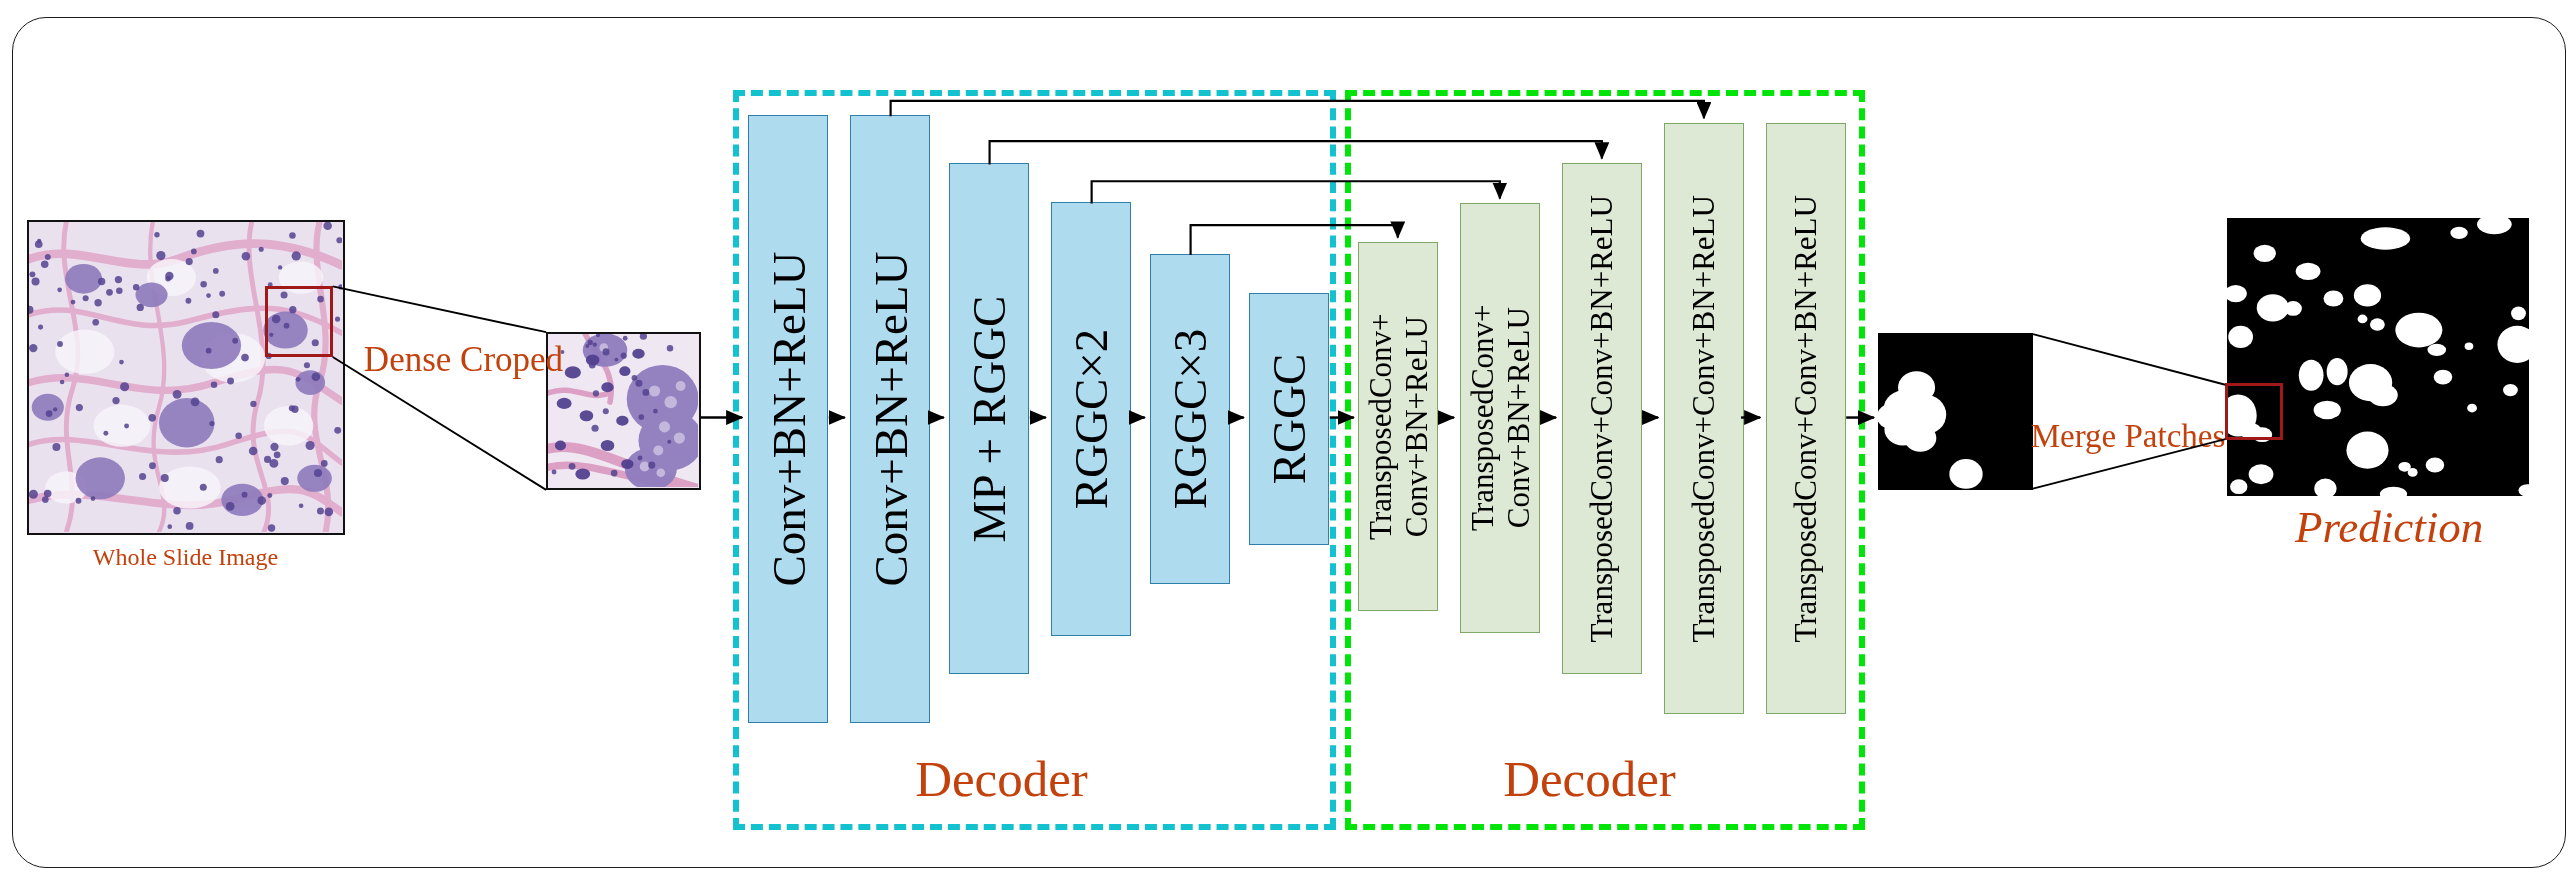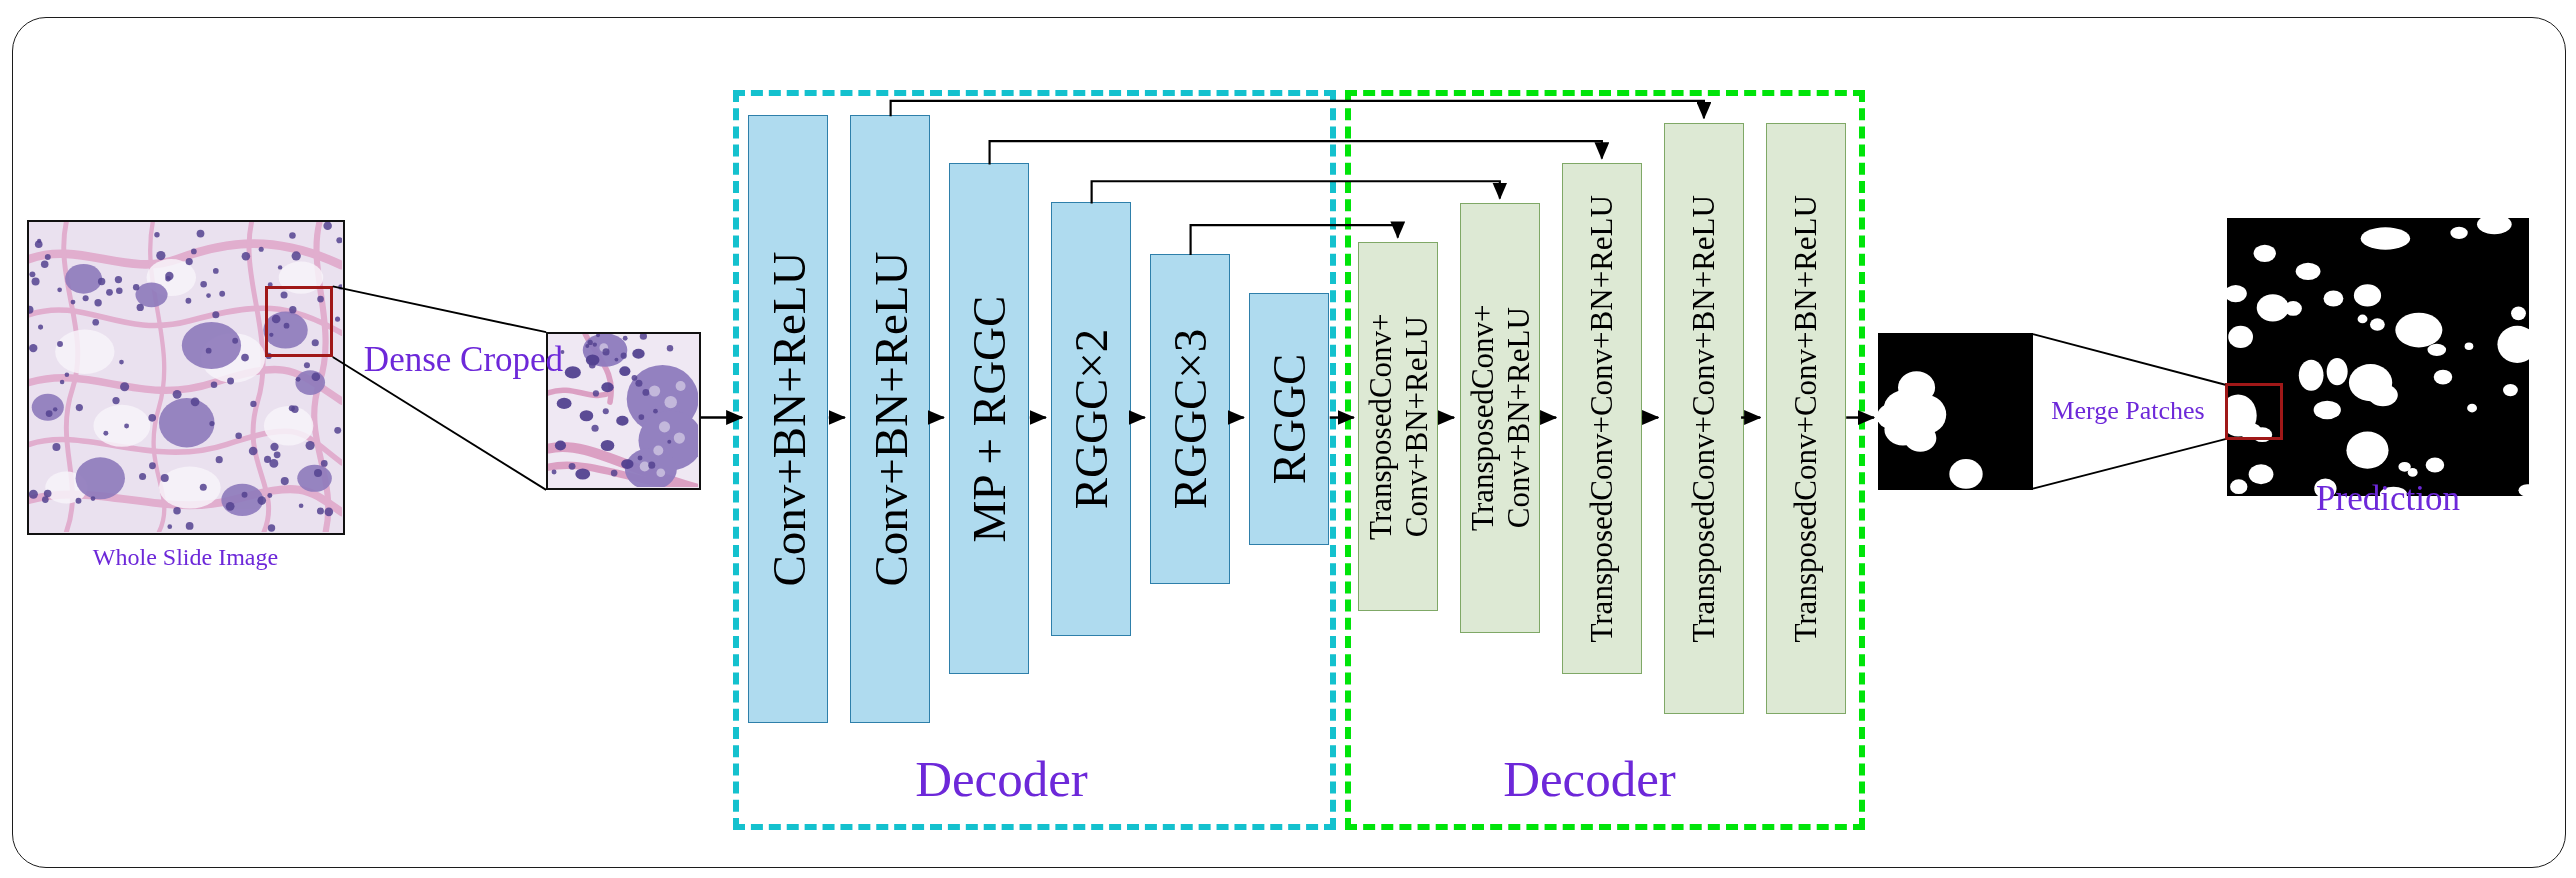--- a/index.html
+++ b/index.html
@@ -1,34 +1,34 @@
 <!DOCTYPE html>
 <html style="font-size:10px"><head>
 <meta charset="utf-8">
 <style>
   html,body{margin:0;padding:0;background:#ffffff;}
   body{width:2576px;height:879px;position:relative;font-family:"Liberation Serif",serif;color:#000;}
   .frame{position:absolute;left:11.8px;top:17.3px;width:2552px;height:849px;border:1.9px solid #1c1c1c;border-radius:34px;background:#fff;}
-  .caption{position:absolute;text-align:center;font-family:"Liberation Serif",serif;color:#6d28d9;}
+  .caption{position:absolute;text-align:center;font-family:"Liberation Serif",serif;color:#c2410c;}
   .imgbox{position:absolute;overflow:hidden;}
   .redbox{position:absolute;border:3.1px solid #A01818;box-sizing:border-box;background:transparent;}
   .bar{position:absolute;box-sizing:border-box;display:flex;align-items:center;justify-content:center;overflow:visible;}
   .bar.enc{background:#AFDBEF;border:1.9px solid #2E7FAA;}
   .bar.dec{background:#DDE9D4;border:1.9px solid #7FA866;}
   .bar-label{transform:rotate(-90deg);white-space:nowrap;text-align:center;font-family:"Liberation Serif",serif;}
   .enc .bar-label{font-size:47px;}
   .dec .bar-label{font-size:31px;line-height:1.15;}
   .dashedbox{position:absolute;box-sizing:border-box;}
   .encbox{border:6.8px dashed #14C1CE;}
   .decbox{border:6.8px dashed #00E40A;}
   .overlay{position:absolute;left:0;top:0;width:2576px;height:879px;pointer-events:none;}
   .t-wsi{left:37px;top:544px;width:297px;font-size:24px;}
   .t-dense{left:343px;top:340px;width:241px;font-size:35px;}
-  .t-merge{left:2029px;top:396px;width:198px;font-size:26px;}
-  .t-pred{left:2295px;top:479px;width:186px;font-size:35px;}
+  .t-merge{left:2029px;top:418px;width:198px;font-size:33px;}
+  .t-pred{left:2295px;top:501px;width:186px;font-size:45px;font-style:italic;}
   .t-encoder{left:878px;top:750px;width:247px;font-size:51px;}
   .t-decoder{left:1466px;top:750px;width:247px;font-size:51px;text-align:center;}
 </style>
 </head>
 <body>
 
 <div class="frame"></div>
 
 <div class="imgbox" style="left:27px;top:220px;width:318px;height:315px;border:2.5px solid #111;box-sizing:border-box;background:#EAE1EF;">
   <svg id="wsi-svg" width="313" height="310" viewBox="0 0 506 502">

